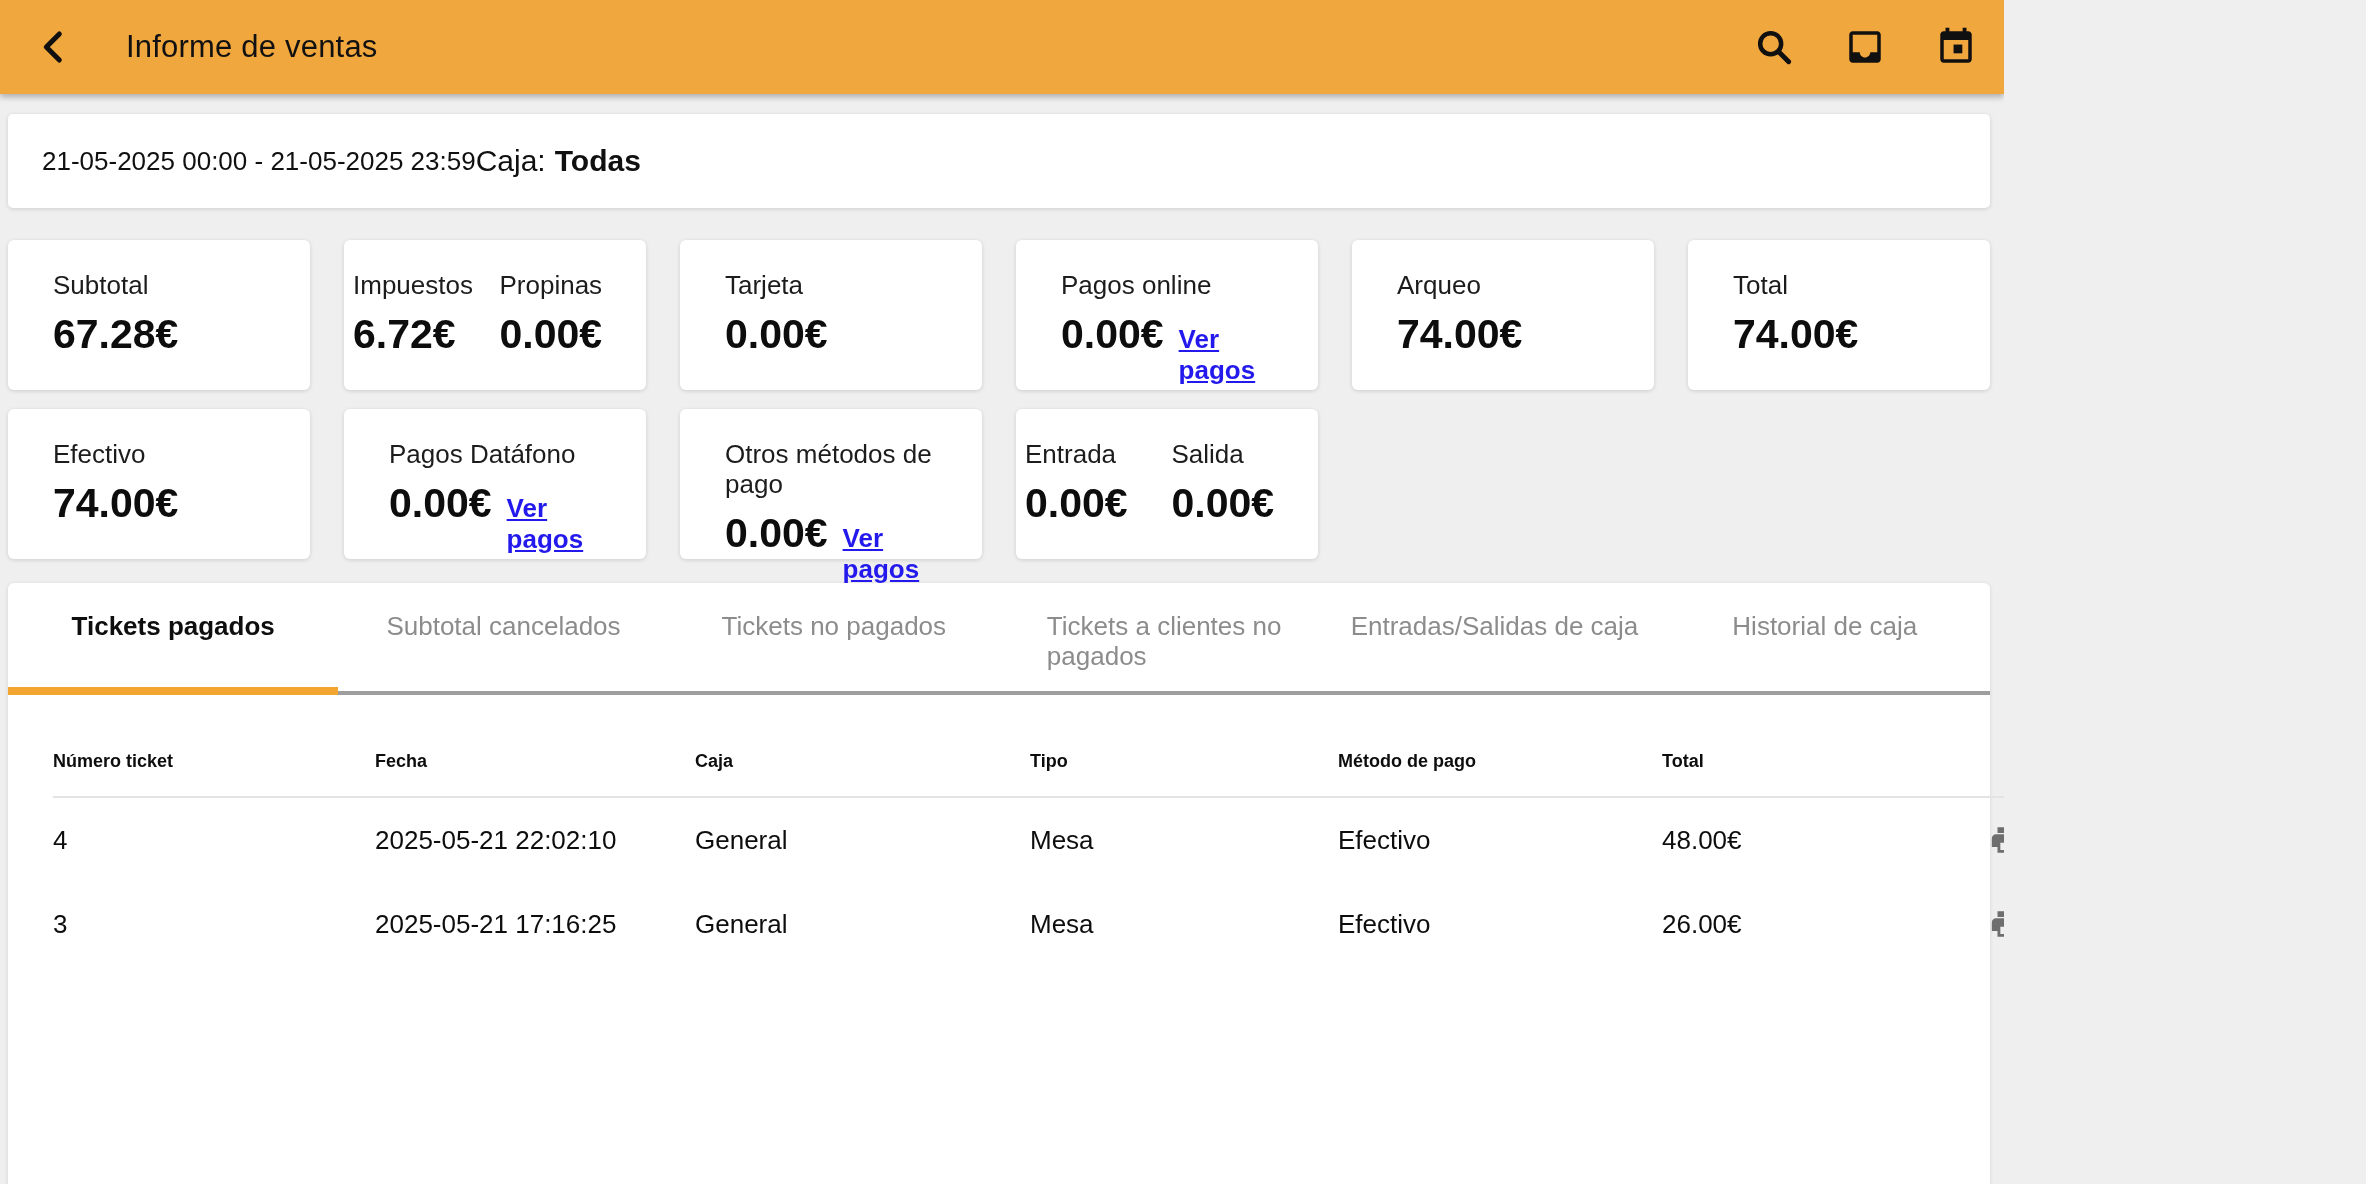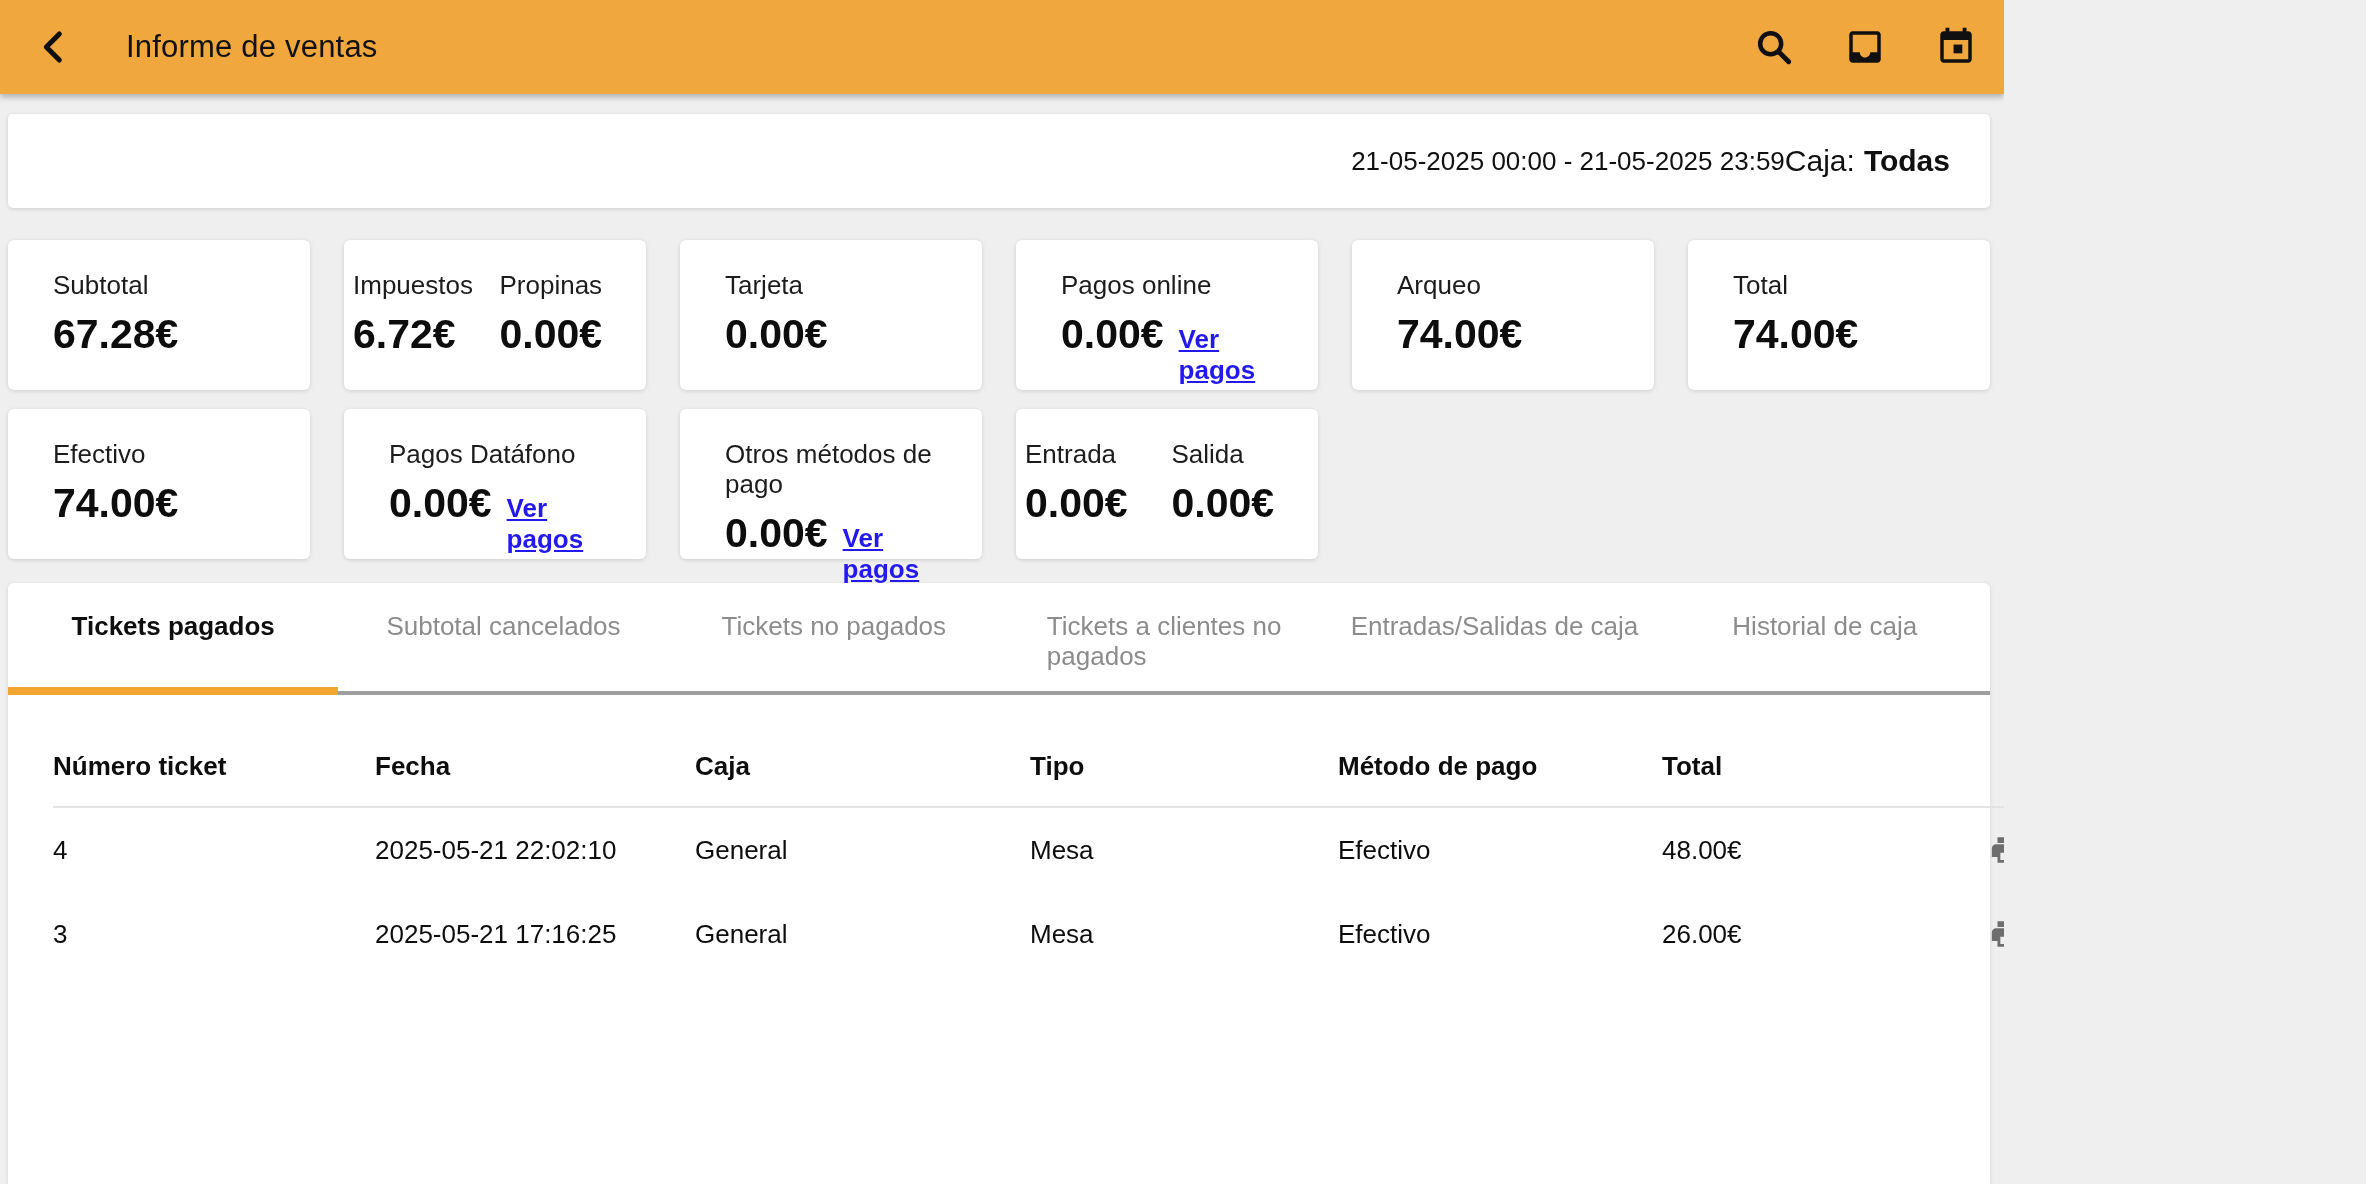--- a/index.html
+++ b/index.html
@@ -21,21 +21,21 @@
   .appbar-actions .iconbtn{ width:44px; height:44px; }
   
   .annotation-circle{
     position:absolute; left:2172px; top:-14px; width:130px; height:130px;
     border:11px solid #E23A2C; border-radius:50%; z-index:9; pointer-events:none;
   }
   
   .filterbar{
     margin:20px 14px 0 8px; height:94px; background:#fff; border-radius:5px;
     box-shadow:0 1px 4px rgba(0,0,0,.14);
-    display:flex; align-items:center; justify-content:flex-end; padding:0 40px 0 34px;
+    display:flex; align-items:center; justify-content:flex-start; padding:0 56px 0 34px;
   }
   .date-range{ font-size:26px; color:#101010; }
   .caja{ font-size:30px; color:#101010; }
   .caja b{ font-weight:700; margin-left:9px; }
   
   .cards{
     margin:32px 14px 0 8px;
     display:grid; grid-template-columns:repeat(6,1fr); grid-auto-rows:150px; gap:19px 34px;
   }
   .card{
@@ -63,21 +63,21 @@
   .tab.two-line .lbl{ text-align:left; }
   .tab.active{ color:#0e0e0e; font-weight:700; }
   .tab-indicator{
     position:absolute; left:0; bottom:0; height:8px; width:calc(100% / 6);
     background:#F2A62F; z-index:2;
   }
   .tickets-table{
     width:calc(100% - 90px); margin:30px 45px 0; border-collapse:collapse; table-layout:fixed;
   }
   .tickets-table th{
-    text-align:left; font-size:26px; font-weight:700; color:#0d0d0d;
+    text-align:left; font-size:18px; font-weight:700; color:#0d0d0d;
     padding:26px 0 24px; border-bottom:2px solid #e3e3e3;
   }
   .tickets-table td{ font-size:26px; color:#0d0d0d; padding:25px 0; vertical-align:middle; }
   .row-actions{ display:flex; gap:48px; padding-left:6px; }
   .action-btn{ width:34px; height:34px; background:none; border:none; cursor:pointer; color:#6e6e6e; padding:0; }
   .action-btn svg{ display:block; width:34px; height:34px; }
 </style>
 </head>
 <body>
 

